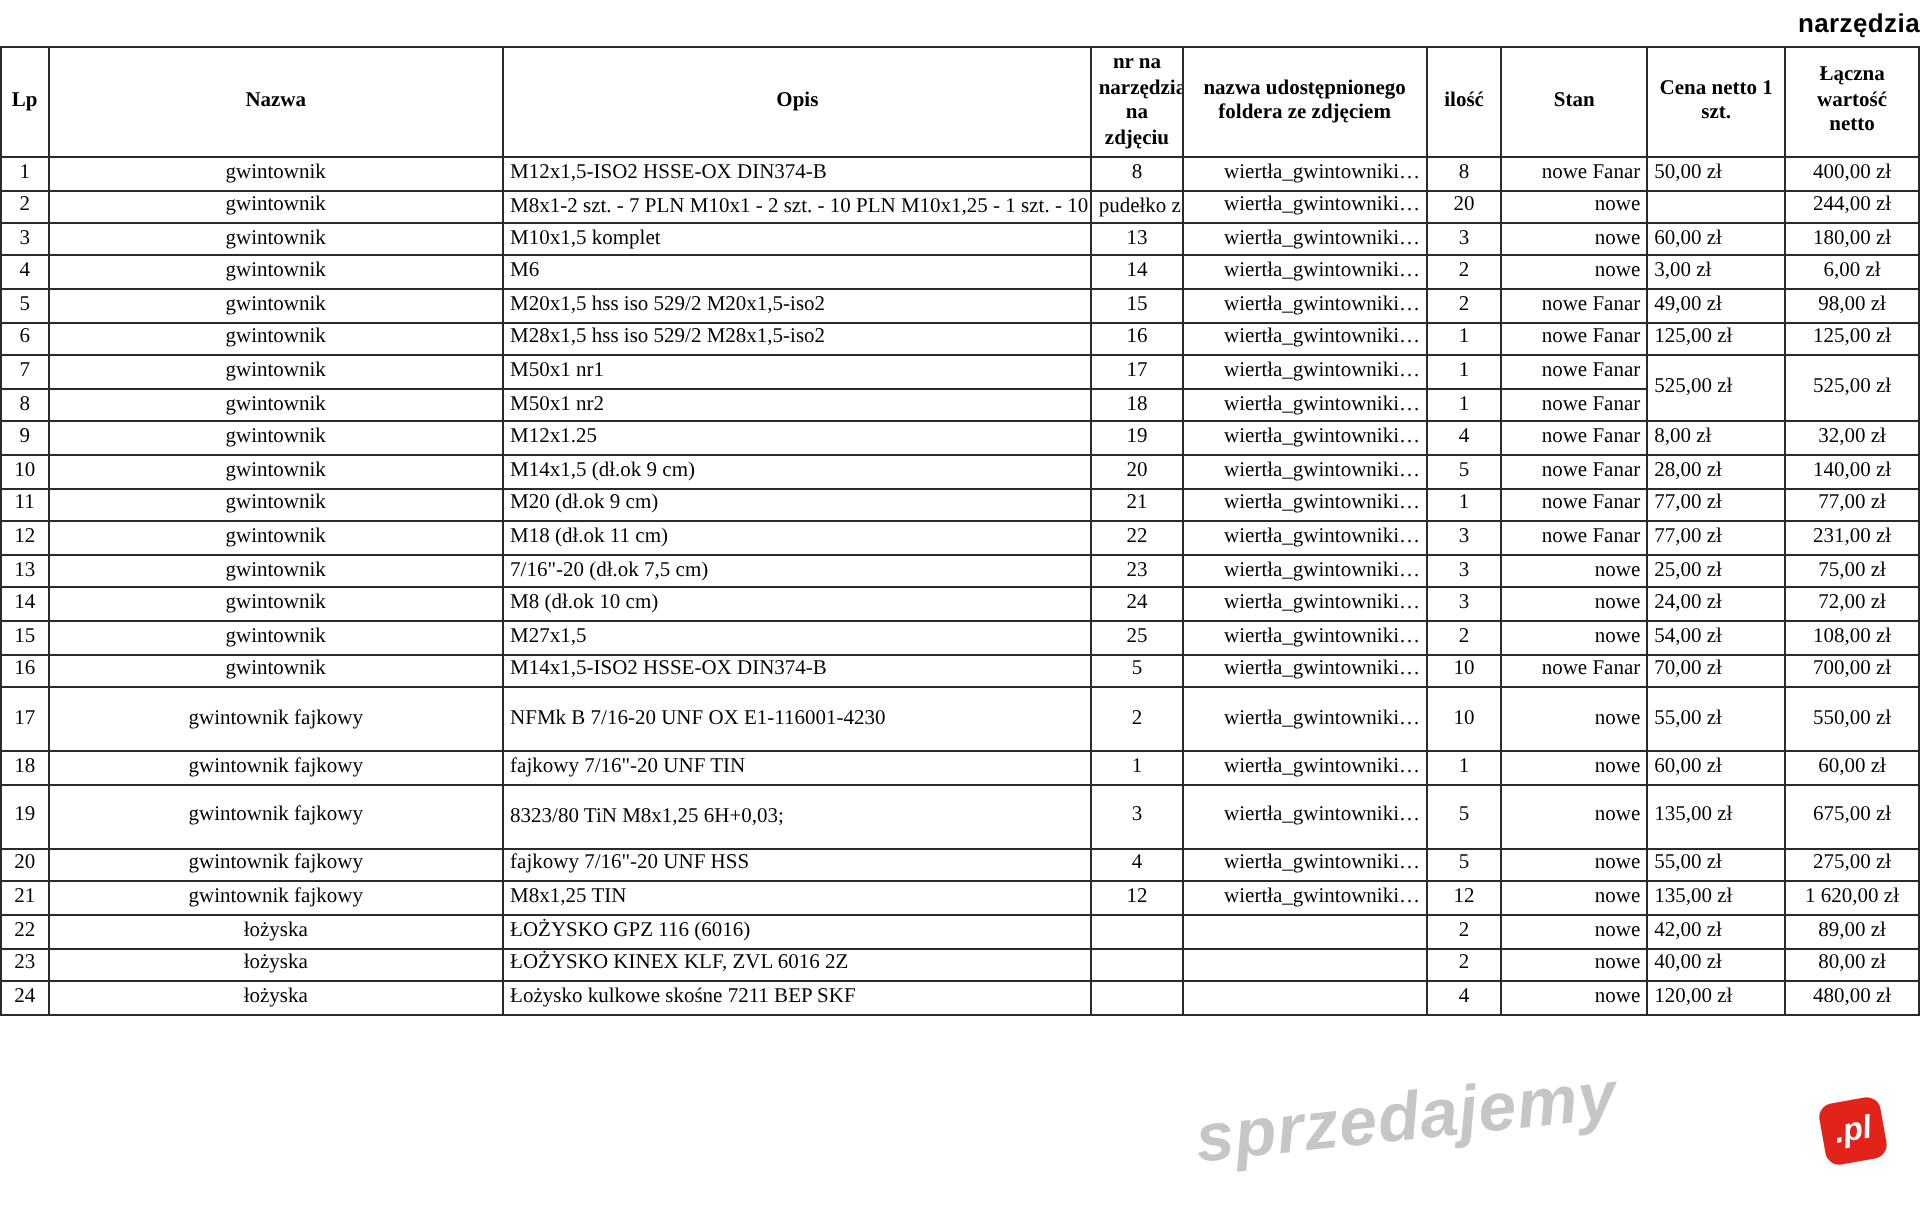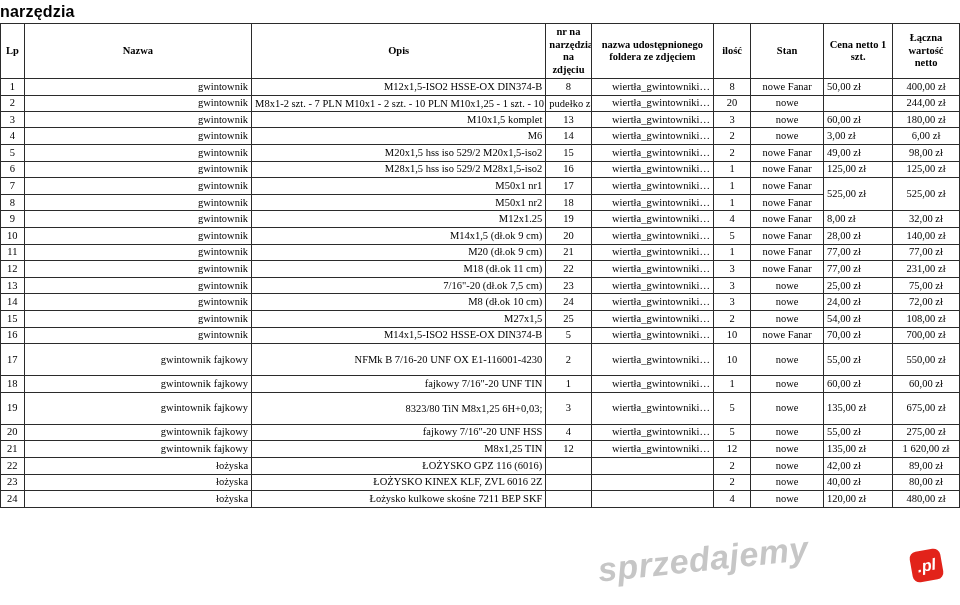--- a/index.html
+++ b/index.html
@@ -9,24 +9,24 @@
   }
   body {
     width: 960px;
     height: 605px;
     overflow: hidden;
     font-family: "Liberation Serif", serif;
     color: #000000;
     position: relative;
   }
   #page-title {
-    text-align: left;
+    text-align: right;
     font-family: "Liberation Sans", sans-serif;
     font-weight: bold;
-    font-size: 16px;
+    font-size: 13px;
     letter-spacing: 0.2px;
     padding-top: 3px;
     padding-bottom: 3px;
     line-height: 17px;
   }
   table.sheet {
     border-collapse: collapse;
     table-layout: fixed;
     width: 960px;
     font-size: 10.5px;
@@ -42,26 +42,26 @@
   }
   table.sheet thead th {
     font-weight: bold;
     text-align: center;
     font-size: 10.5px;
     line-height: 12.5px;
     white-space: normal;
     height: 54px;
   }
   .c-lp   { width: 23px;  text-align: center; }
-  .c-name { width: 221px; text-align: right; padding-left: 5px; }
-  .c-desc { width: 286px; text-align: right; padding-left: 5px; }
+  .c-name { width: 221px; text-align: center; padding-left: 5px; }
+  .c-desc { width: 286px; text-align: left; padding-left: 5px; }
   .c-nr   { width: 44px;  text-align: center; white-space: normal; }
   .c-fold { width: 119px; text-align: right; padding-left: 4px; }
   .c-qty  { width: 36px;  text-align: center; }
-  .c-state{ width: 71px;  text-align: center; }
+  .c-state{ width: 71px;  text-align: right; }
   .c-price{ width: 67px;  text-align: left; }
   .c-total{ width: 65px;  text-align: center; }
 
   td.multiline { white-space: pre-line; line-height: 15.3px; padding-top: 2px; padding-bottom: 2px; }
   tr.r-std td { height: 15.6px; }
   tr.r-tall2 td { height: 31px; }
 
   .wm {
     position: absolute;
     pointer-events: none;

